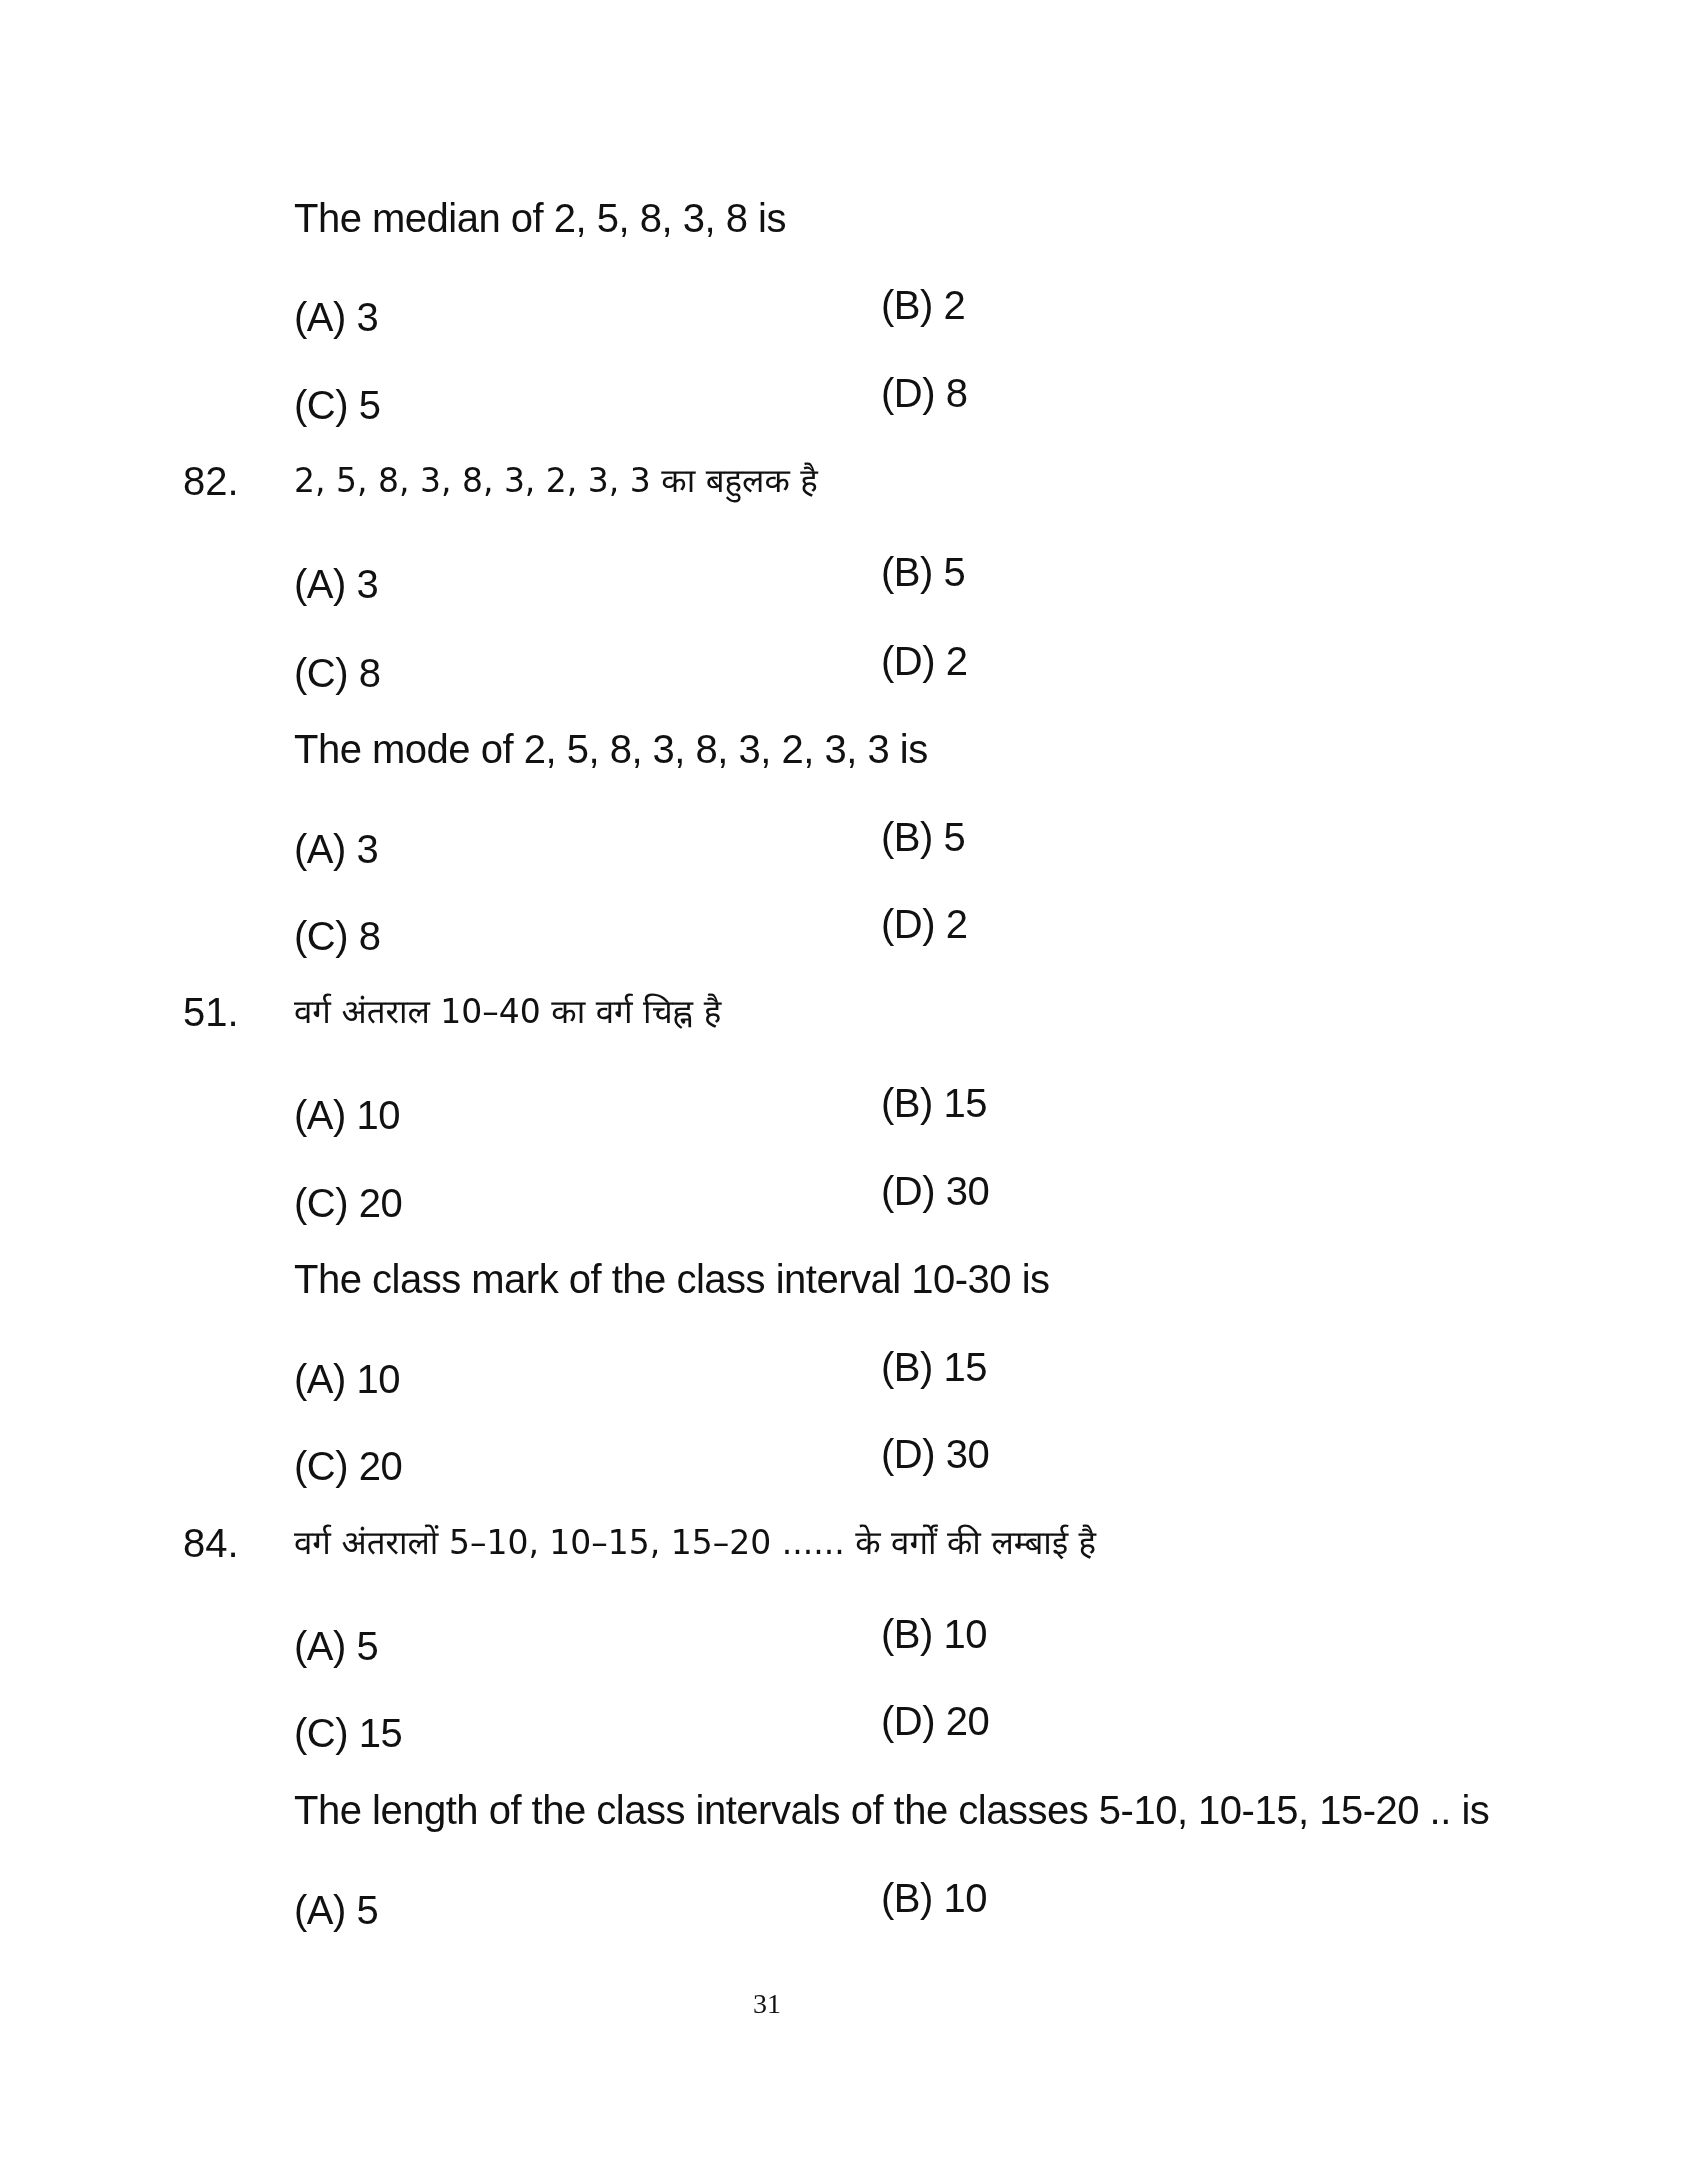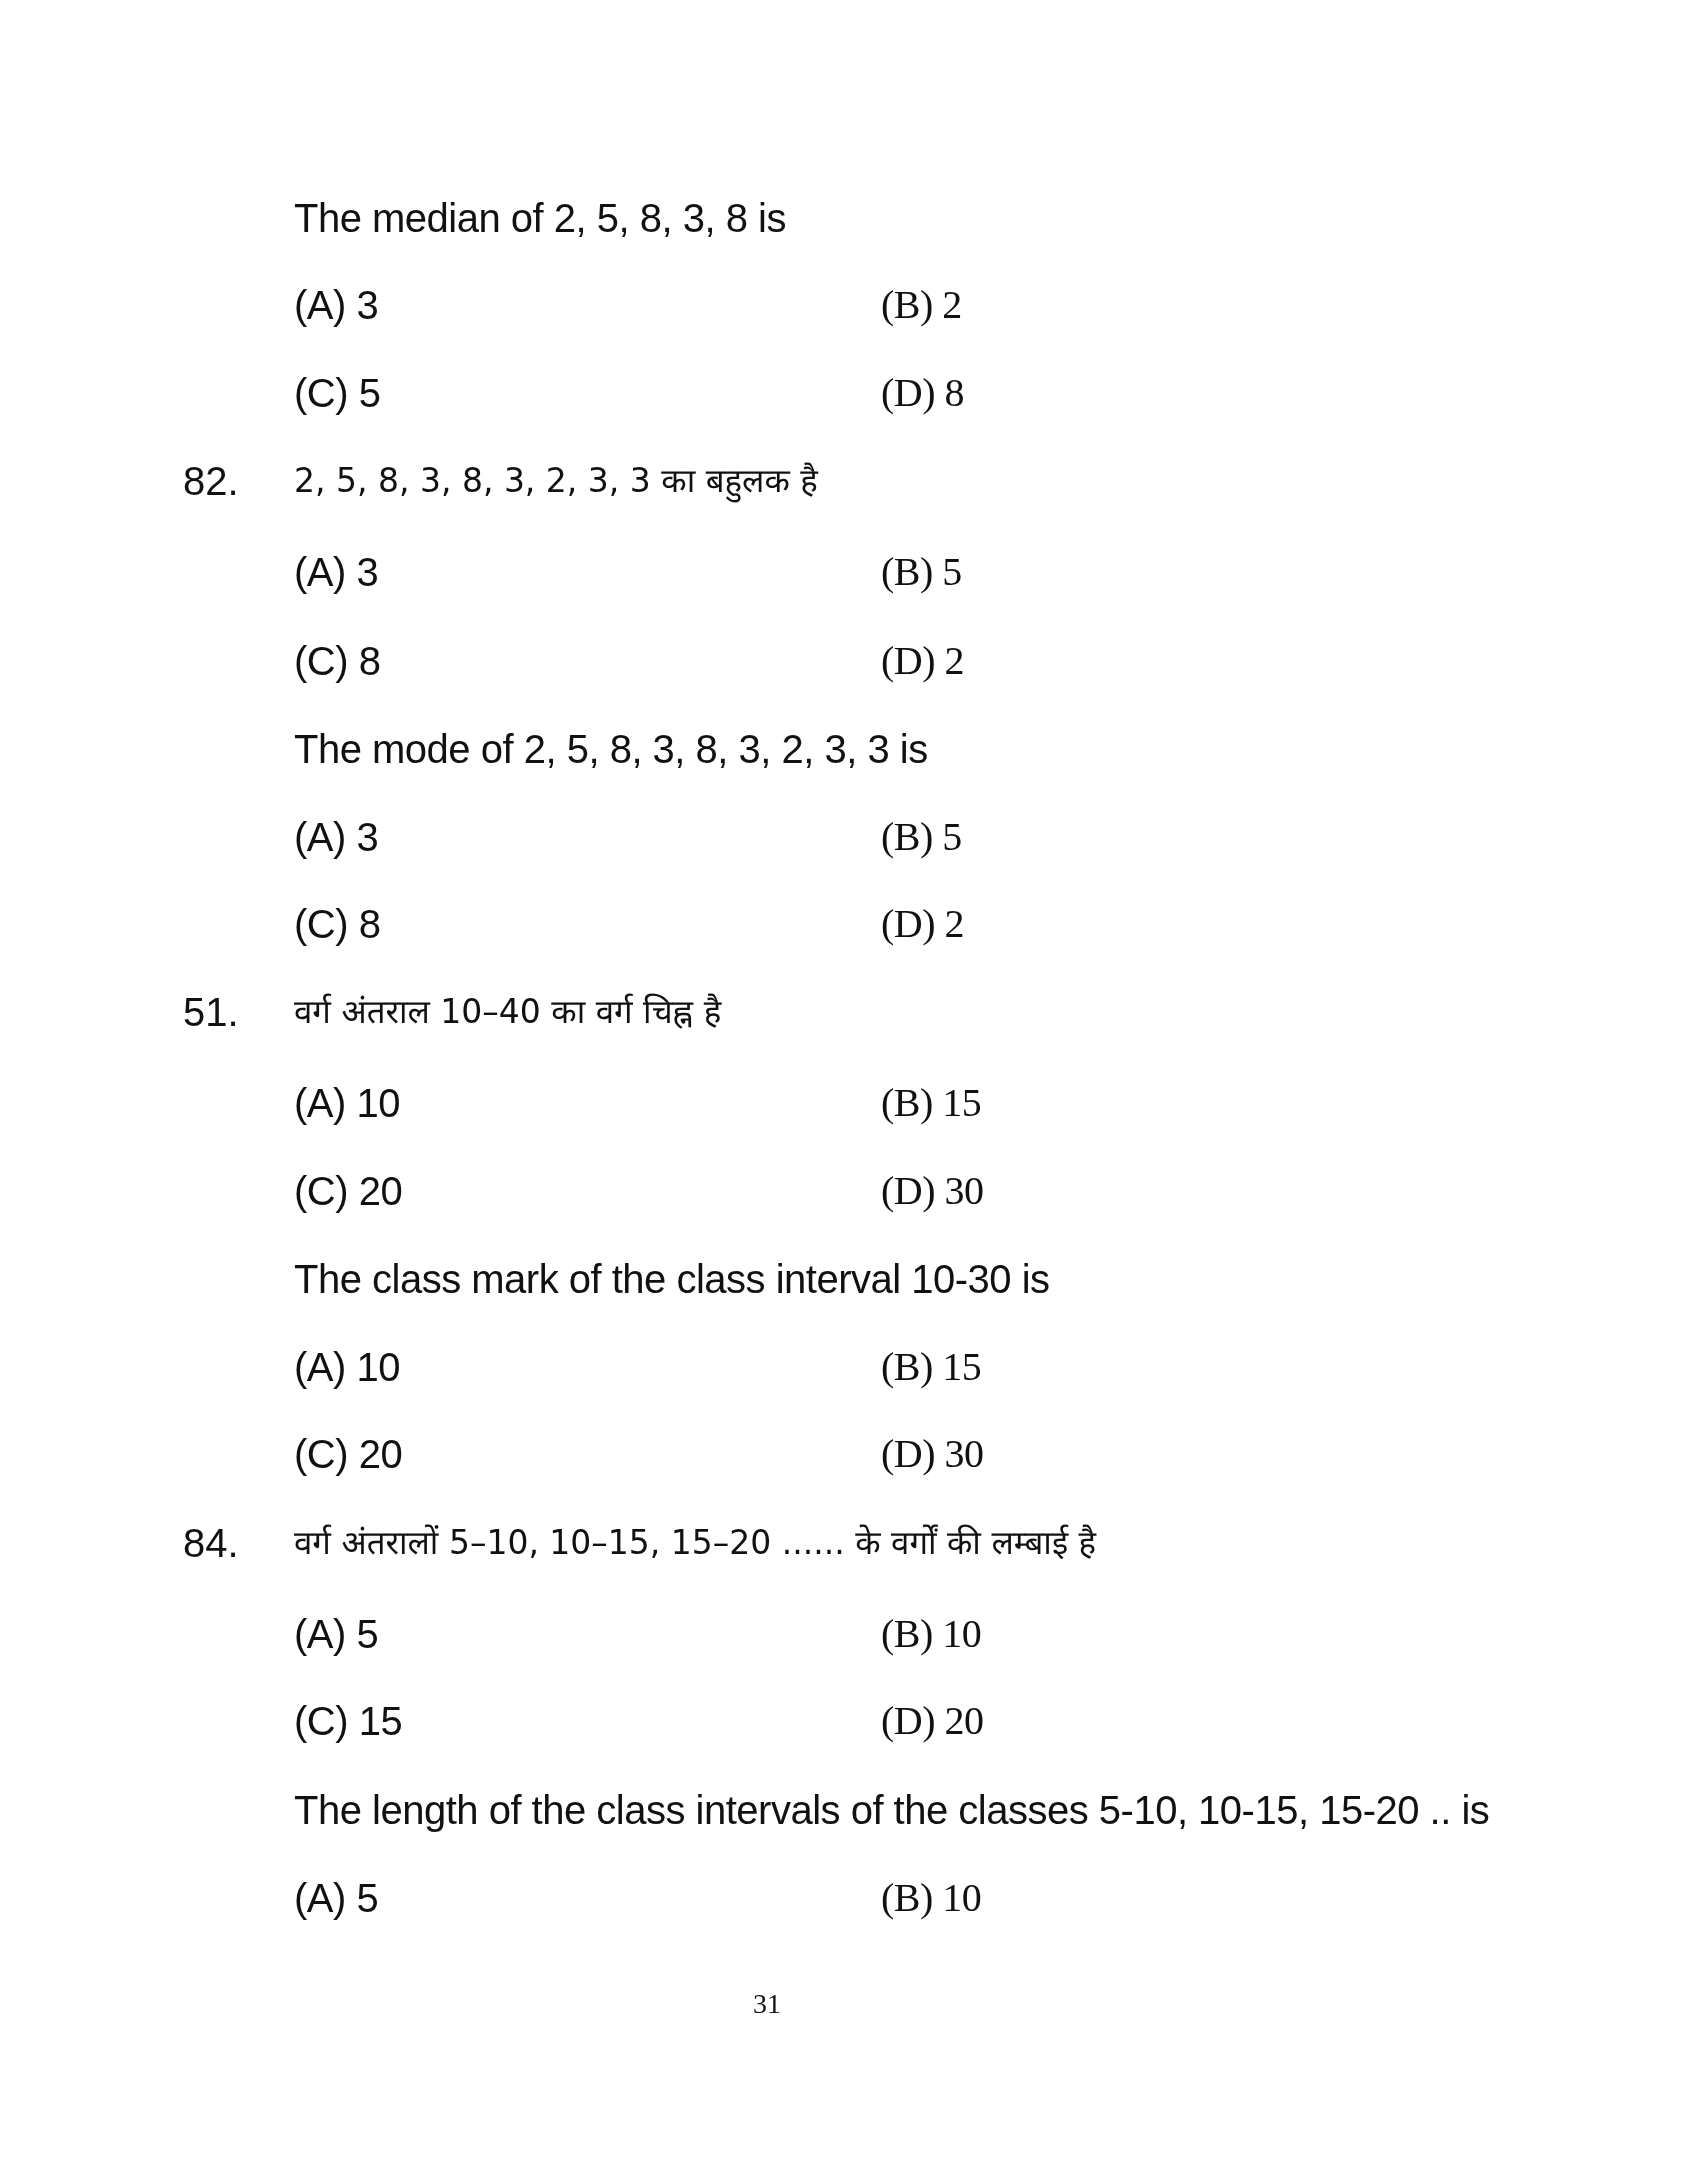--- a/index.html
+++ b/index.html
@@ -1,22 +1,22 @@
 <!DOCTYPE html>
 <html><head>
 <meta charset="utf-8">
 <style>
   html,body{margin:0;padding:0;background:#fff;}
   body{width:1683px;height:2178px;position:relative;overflow:hidden;
        font-family:"Liberation Sans", sans-serif;color:#111;}
   .line{position:absolute;font-size:40px;line-height:48px;white-space:nowrap;letter-spacing:-0.5px;}
   .qnum{position:absolute;left:183px;font-size:40px;line-height:48px;}
   .hi{font-family:"DejaVu Sans", sans-serif;font-size:33px;letter-spacing:0;}
-  .optA{left:294px;}
-  .optB{left:881px;font-family:Liberation Serif, serif;}
+  .optA{left:294px;margin-top:12px;}
+  .optB{left:881px;}
   .stem{left:294px;text-align:right;}
   .page-num{position:absolute;left:0;width:1534px;text-align:center;top:1988px;
             font-family:"Liberation Serif", serif;font-size:28px;line-height:32px;}
 </style>
 </head>
 <body>
 
 <div>
   <div class="line stem" style="top:194px">The median of 2, 5, 8, 3, 8 is</div>
   <div class="line optA" style="top:281px">(A) 3</div>

